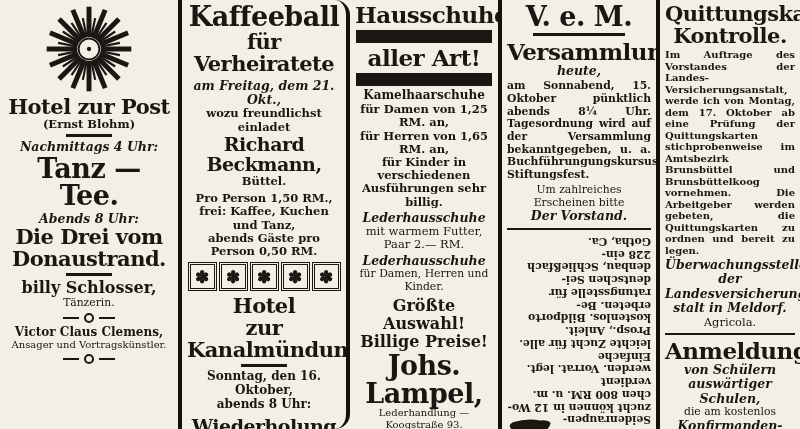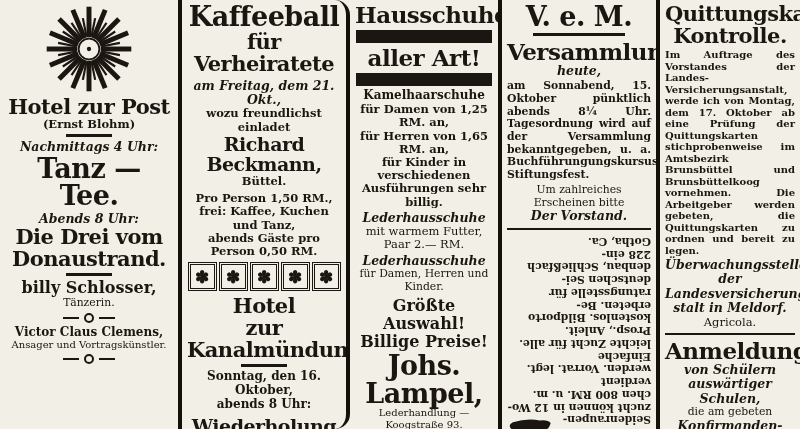--- a/index.html
+++ b/index.html
@@ -218,21 +218,21 @@
       <div class="ctr b t13 mt2">Überwachungsstelle der</div>
       <div class="ctr b t13">Landesversicherungsan-</div>
       <div class="ctr b t13">stalt in Meldorf.</div>
       <div class="ctr t12">Agricola.</div>
     </div>
     <div class="rule-f"></div>
     <div class="ad">
       <div class="ctr b t24 tight">Anmeldung</div>
       <div class="ctr b t13">von Schülern auswärtiger</div>
       <div class="ctr b t13">Schulen,</div>
-      <div class="ctr t11">die am gebeten</div>
+      <div class="ctr t11">die am kostenlos</div>
       <div class="ctr b t13">Konfirmanden-Unterricht</div>
       <div class="jst t11">teilzunehmen wünschen, am</div>
       <div class="t11">Montag, 17. Okt., 4 bis 5 Uhr</div>
 
     </div>
 
   </div>
 
 </div>
 

